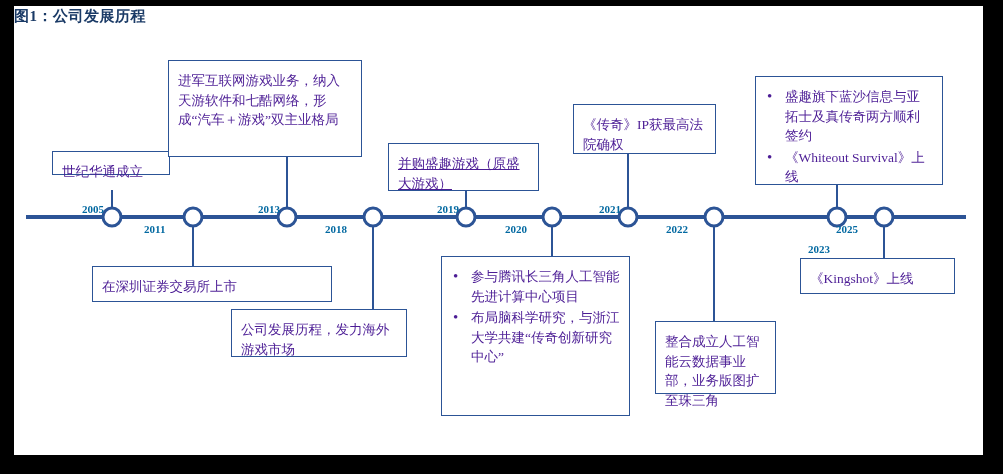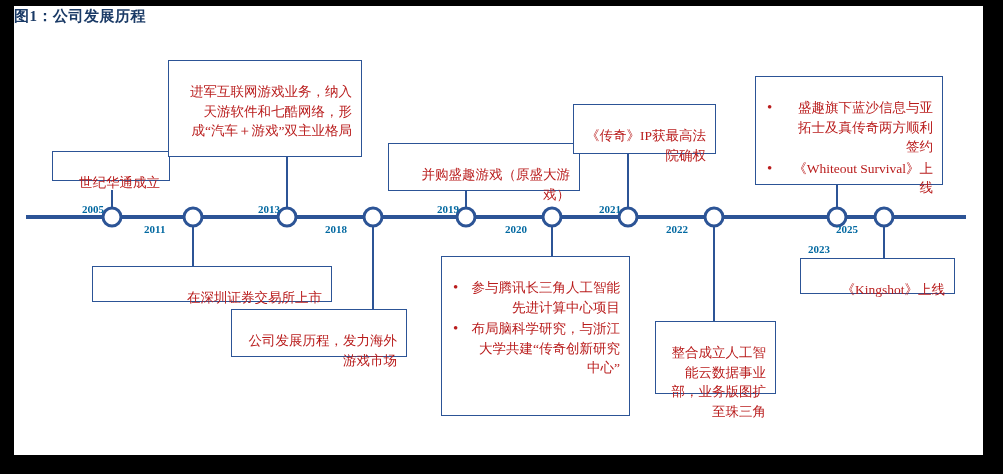--- a/index.html
+++ b/index.html
@@ -78,27 +78,26 @@
     width: 2px;
     background: #2c5496;
     z-index: 1;
   }
   
   .box {
     position: absolute;
     border: 1.5px solid #2c5496;
     background: #ffffff;
     box-sizing: border-box;
-    padding: 21px 9px 7px 9px;
+    padding: 10px 9px 7px 9px;
     font-size: 13.5px;
     line-height: 1.45;
-    color: #b91c1c;
+    color: #4c1d95;
     z-index: 3;
     font-family: "Liberation Serif", "DejaVu Serif", serif;
-    text-align: right;
   }
   .box p {
     margin: 0;
   }
   .box ul {
     margin: 0;
     padding: 0;
     list-style: none;
   }
   .box li {
@@ -158,21 +157,21 @@
   <div class="conn" style="left:883px; top:217px; height:42px;"></div>
 
   <div class="box" style="left:52px; top:151px; width:118px; height:24px;">
     <p>世纪华通成立</p>
   </div>
 
   <div class="box" style="left:168px; top:60px; width:194px; height:97px;">
     <p>进军互联网游戏业务，纳入天游软件和七酷网络，形成“汽车＋游戏”双主业格局</p>
   </div>
 
-  <div class="box" style="left:388px; top:143px; width:192px; height:48px;">
+  <div class="box" style="left:388px; top:143px; width:151px; height:48px;text-decoration:underline;">
     <p>并购盛趣游戏（原盛大游戏）</p>
   </div>
 
   <div class="box" style="left:573px; top:104px; width:143px; height:50px;">
     <p>《传奇》IP获最高法院确权</p>
   </div>
 
   <div class="box" style="left:755px; top:76px; width:188px; height:109px;">
     <ul>
       <li>

